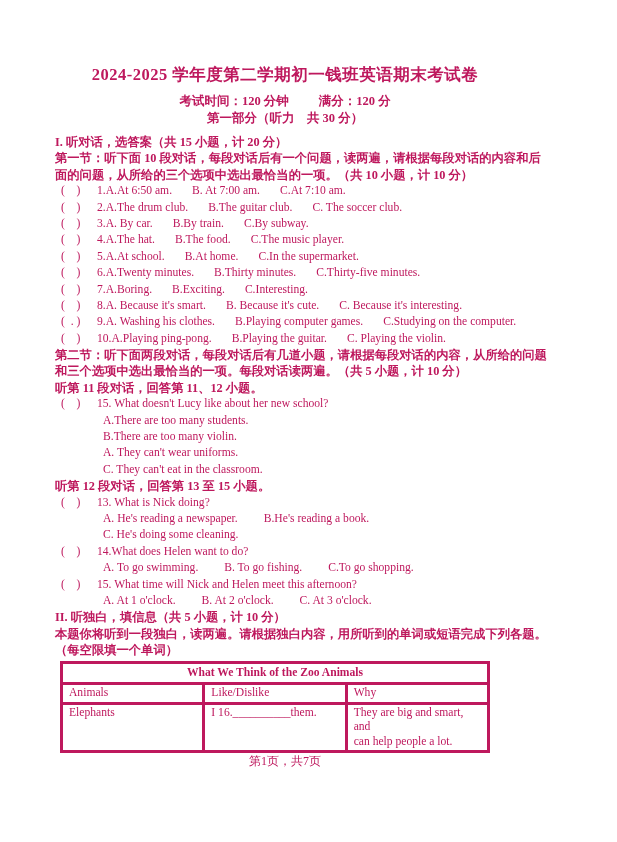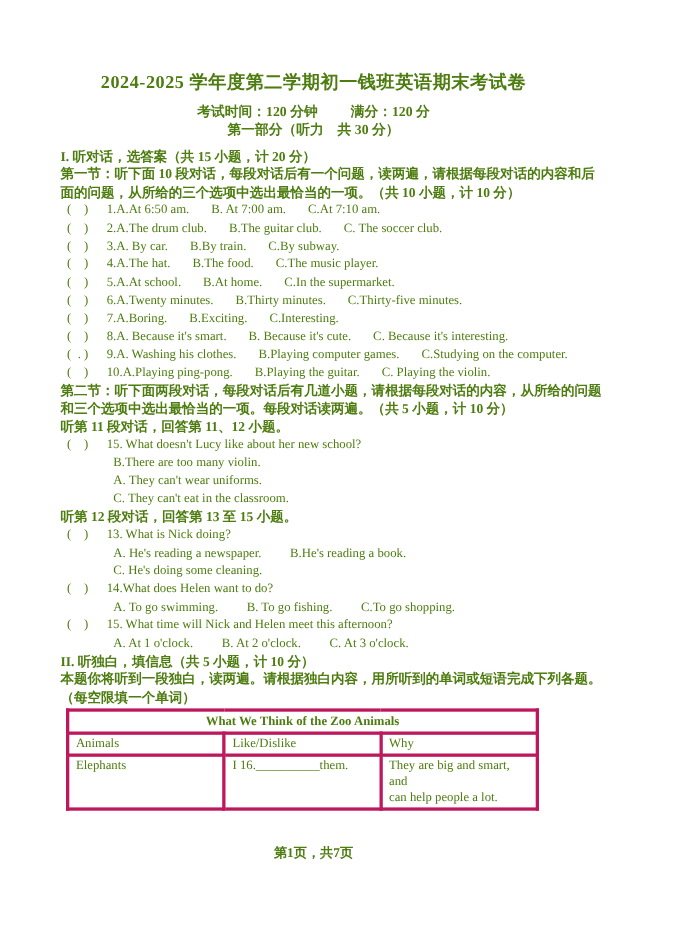--- a/index.html
+++ b/index.html
@@ -1,21 +1,21 @@
 <!DOCTYPE html>
 <html><head>
 <meta charset="utf-8">
 <style>
   html,body { margin:0; padding:0; background:#ffffff; }
   .page {
     position:relative;
     width:617px; height:842px;
     margin:0 auto;
     background:#ffffff;
-    color:#4d7c0f;
+    color:#be185d;
     font-family:"Liberation Serif", serif;
     box-sizing:border-box;
     padding:64px 52px 0 55px;
     overflow:hidden;
   }
   .centered { text-align:center; position:relative; left:-25px; white-space:nowrap; }
   .title-line {
     font-size:16.5px; font-weight:700; line-height:22px; height:22px;
     letter-spacing:0.5px;
   }
@@ -44,21 +44,21 @@
     vertical-align:top;
   }
   td.tbl-title { text-align:center; font-weight:700; font-size:12px; height:16px; line-height:15px; }
   td.col-animals { width:133px; }
   td.col-like { width:133px; }
   td.col-why { width:128px; }
   tr.hdr td { height:15px; line-height:14px; }
   tr.data td { height:31px; line-height:14.5px; }
   td.like-cell { vertical-align:bottom; }
   .why-line { display:block; }
-  .footer-line { margin-top:30px; font-size:12px; font-weight:700; line-height:16px; }
+  .footer-line { font-size:12px; font-weight:400; line-height:16px; }
 </style>
 </head>
 <body>
 
 <div class="page">
 
   <div class="title-line centered">2024-2025 学年度第二学期初一钱班英语期末考试卷</div>
 
   <div class="meta-line centered"><span>考试时间：120 分钟</span><span class="meta-gap"></span><span>满分：120 分</span></div>
 
@@ -79,20 +79,21 @@
     <div class="line en qline"><span class="bracket">(    )</span><span class="seg">7.A.Boring.</span><span class="seg">B.Exciting.</span><span class="seg">C.Interesting.</span></div>
     <div class="line en qline"><span class="bracket">(    )</span><span class="seg">8.A. Because it's smart.</span><span class="seg">B. Because it's cute.</span><span class="seg">C. Because it's interesting.</span></div>
     <div class="line en qline"><span class="bracket">(  . )</span><span class="seg">9.A. Washing his clothes.</span><span class="seg">B.Playing computer games.</span><span class="seg">C.Studying on the computer.</span></div>
     <div class="line en qline"><span class="bracket">(    )</span><span class="seg">10.A.Playing ping-pong.</span><span class="seg">B.Playing the guitar.</span><span class="seg">C. Playing the violin.</span></div>
 
     <div class="line cn">第二节：听下面两段对话，每段对话后有几道小题，请根据每段对话的内容，从所给的问题</div>
     <div class="line cn">和三个选项中选出最恰当的一项。每段对话读两遍。（共 5 小题，计 10 分）</div>
     <div class="line cn">听第 11 段对话，回答第 11、12 小题。</div>
 
     <div class="line en qline"><span class="bracket">(    )</span><span class="seg">15. What doesn't Lucy like about her new school?</span></div>
+    <div class="line en optline">A.There are too many students.</div>
     <div class="line en optline">B.There are too many violin.</div>
 
     <div class="line en optline">A. They can't wear uniforms.</div>
     <div class="line en optline">C. They can't eat in the classroom.</div>
 
     <div class="line cn">听第 12 段对话，回答第 13 至 15 小题。</div>
 
     <div class="line en qline"><span class="bracket">(    )</span><span class="seg">13. What is Nick doing?</span></div>
     <div class="line en optline"><span class="opt">A. He's reading a newspaper.</span><span class="opt">B.He's reading a book.</span></div>
     <div class="line en optline"><span class="opt">C. He's doing some cleaning.</span></div>

